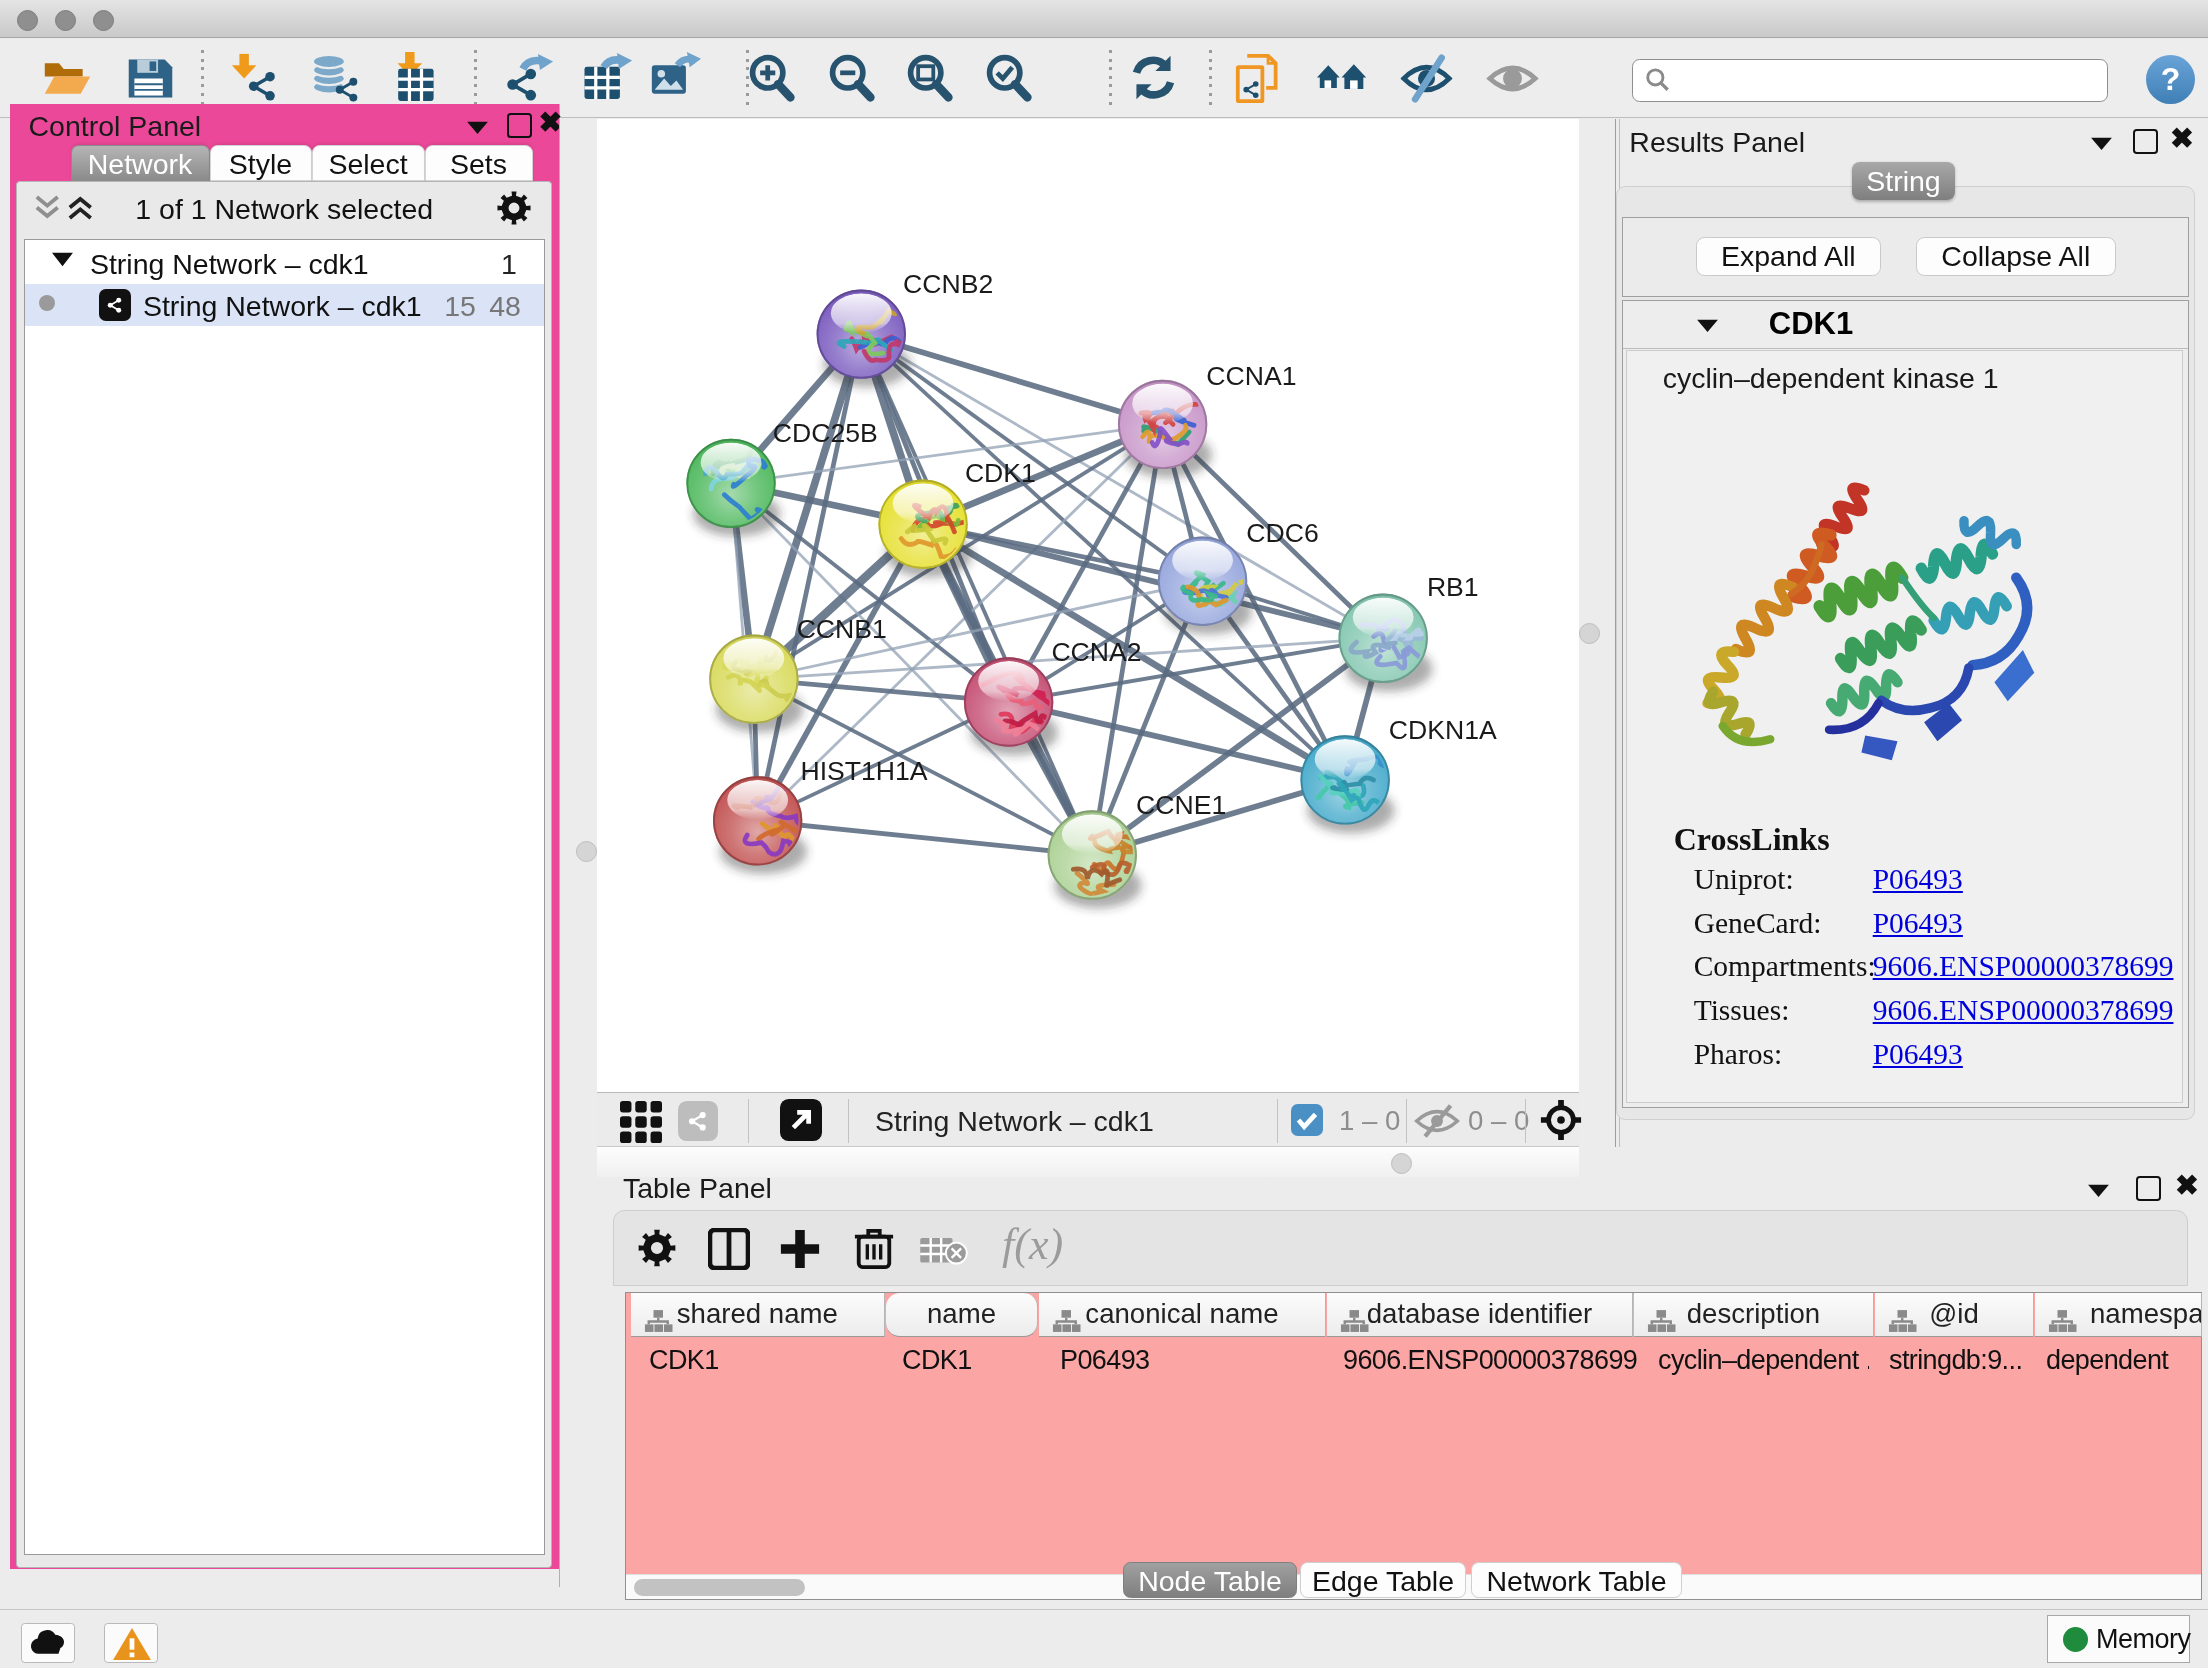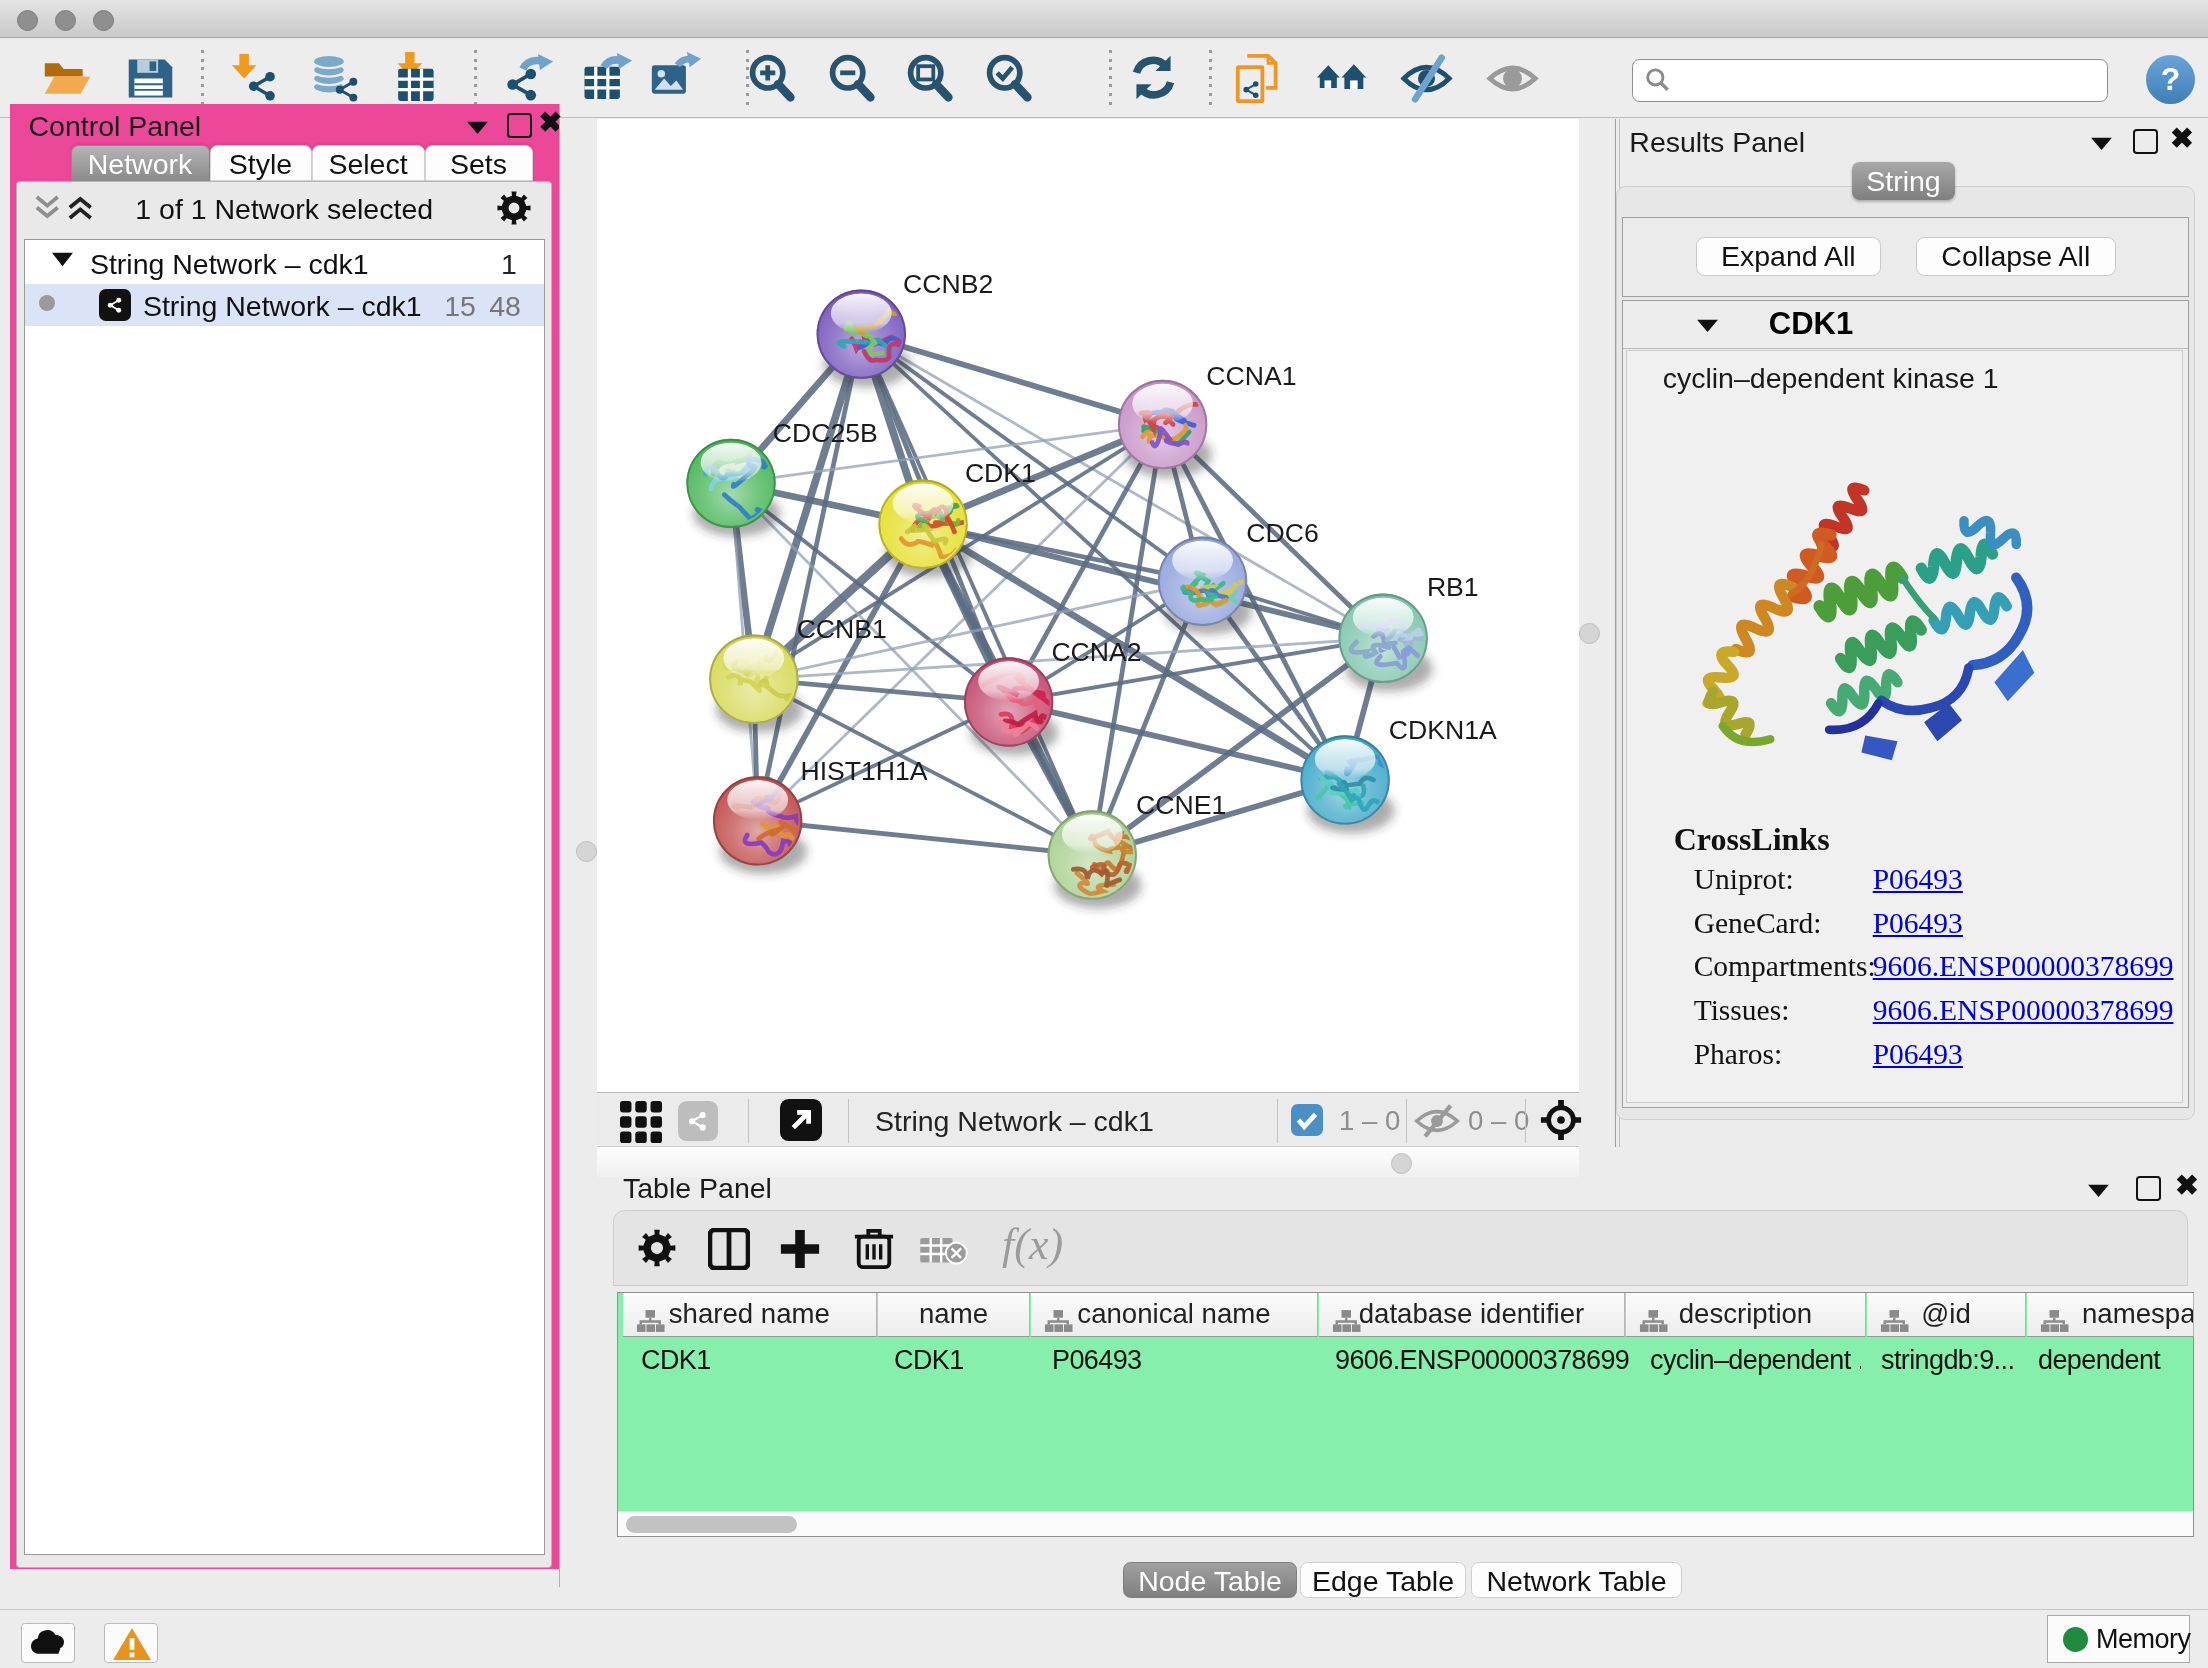--- a/index.html
+++ b/index.html
@@ -38,21 +38,21 @@
 #rpa{position:absolute;left:4.8px;top:30px;width:567px;height:80px;background:#ebebeb;border:1.9px solid #9f9f9f}
 .rbtn{position:absolute;top:19px;height:39px;background:#fdfdfd;border:1.9px solid #c9c9c9;border-radius:8.6px;font-size:28.5px;text-align:center;line-height:36px;color:#111}
 #rpb{position:absolute;left:4.8px;top:113px;width:567px;height:808px;background:#ededed;border:1.9px solid #9f9f9f}
 #rpbhead{position:absolute;left:0;top:0;width:100%;height:48px;border-bottom:1.9px solid #bbb}
 #rpbody{position:absolute;left:2.9px;top:49px;width:557px;height:753px;background:#f0f0f0;border:1px solid #ccc}
 .crow{position:absolute;left:0;width:100%;font-family:"Liberation Serif",serif;font-size:29.5px;color:#111}
 .clab{position:absolute;left:67px}
 .clink{position:absolute;left:246px;color:#0000dd;text-decoration:underline}
 #tp{position:absolute;left:569px;top:1170px;width:1640px;height:439px}
 #tptb{position:absolute;left:44px;top:40px;width:1575px;height:76px;background:#e4e4e4;border:1.9px solid #cdcdcd;border-radius:11.4px 11.4px 0 0}
-#tbl{position:absolute;left:48px;top:122px;width:1577px;height:245px;background:#86efac;border:1.9px solid #8f8f8f}
+#tbl{position:absolute;left:56px;top:122px;width:1577px;height:308px;background:#fca5a5;border:1.9px solid #8f8f8f}
 .th{position:absolute;top:0;height:44px;white-space:nowrap;overflow:hidden;background:linear-gradient(#fcfcfc,#ececec);border-right:1px solid #b5b5b5;border-bottom:1.9px solid #9a9a9a;font-size:27.6px;color:#222;text-align:center;line-height:42px}
 #trow{position:absolute;left:0;top:46px;width:100%;height:44px}
 .td{position:absolute;top:5.7px;font-size:27px;color:#111;white-space:nowrap;overflow:hidden;letter-spacing:-0.6px}
 #hscroll{position:absolute;left:0;bottom:0;width:100%;height:25px;background:#fafafa;border-top:1px solid #e0e0e0}
 #hthumb{position:absolute;left:7.6px;top:3.8px;width:171px;height:17px;border-radius:8.6px;background:#c2c2c2}
 .btab{position:absolute;top:392px;height:36px;background:#fdfdfd;border:1px solid #cfcfcf;border-radius:7.6px;text-align:center;font-size:28.5px;line-height:36px;color:#111}
 .btabsel{background:linear-gradient(#a0a0a0,#7f7f7f);color:#fff;border:1px solid #7f7f7f}
 #status{position:absolute;left:0;top:1609px;width:2208px;height:59px;background:#ececec;border-top:1.9px solid #c6c6c6}
 .sbtn{position:absolute;top:13.3px;height:40px;background:#fbfbfb;border:1.9px solid #b9b9b9;border-radius:3.8px}
 #membtn{position:absolute;left:2047px;top:4.8px;width:143px;height:48px;background:#fbfbfb;border:1.9px solid #a8a8a8;font-size:27px;color:#111;padding:8.6px 0 0 48px;letter-spacing:-0.5px}
@@ -739,21 +739,21 @@
    <div style="position:absolute;left:388px;top:7.6px;font-family:'Liberation Serif',serif;font-style:italic;font-size:44px;color:#9b9b9b">f(x)</div>
  </div>
  <div id="tbl">
    <div class="th" style="left:4.8px;width:254px;"><span style="position:absolute;left:13.3px;top:7.6px"><svg width="28.5" height="25" viewBox="0 0 30 26" style="vertical-align:-3.8px">
             <rect x="10" y="1" width="10" height="8" fill="#8a8a8a"></rect>
             <rect x="1" y="16" width="9" height="8" fill="#8a8a8a"></rect>
             <rect x="11" y="16" width="9" height="8" fill="#8a8a8a"></rect>
             <rect x="21" y="16" width="9" height="8" fill="#8a8a8a"></rect>
             <path d="M15 9 v4 M5 16 v-3 h20 v3" stroke="#8a8a8a" stroke-width="2.5" fill="none"></path>
           </svg></span><span>shared name</span></div>
-      <div class="th" style="left:260px;width:152px;"><span>name</span></div>
+      <div class="th" style="left:260px;width:152px;border-radius:14px;"><span>name</span></div>
       <div class="th" style="left:413px;width:287px;"><span style="position:absolute;left:13.3px;top:7.6px"><svg width="28.5" height="25" viewBox="0 0 30 26" style="vertical-align:-3.8px">
             <rect x="10" y="1" width="10" height="8" fill="#8a8a8a"></rect>
             <rect x="1" y="16" width="9" height="8" fill="#8a8a8a"></rect>
             <rect x="11" y="16" width="9" height="8" fill="#8a8a8a"></rect>
             <rect x="21" y="16" width="9" height="8" fill="#8a8a8a"></rect>
             <path d="M15 9 v4 M5 16 v-3 h20 v3" stroke="#8a8a8a" stroke-width="2.5" fill="none"></path>
           </svg></span><span>canonical name</span></div>
       <div class="th" style="left:701px;width:306px;"><span style="position:absolute;left:13.3px;top:7.6px"><svg width="28.5" height="25" viewBox="0 0 30 26" style="vertical-align:-3.8px">
             <rect x="10" y="1" width="10" height="8" fill="#8a8a8a"></rect>
             <rect x="1" y="16" width="9" height="8" fill="#8a8a8a"></rect>

